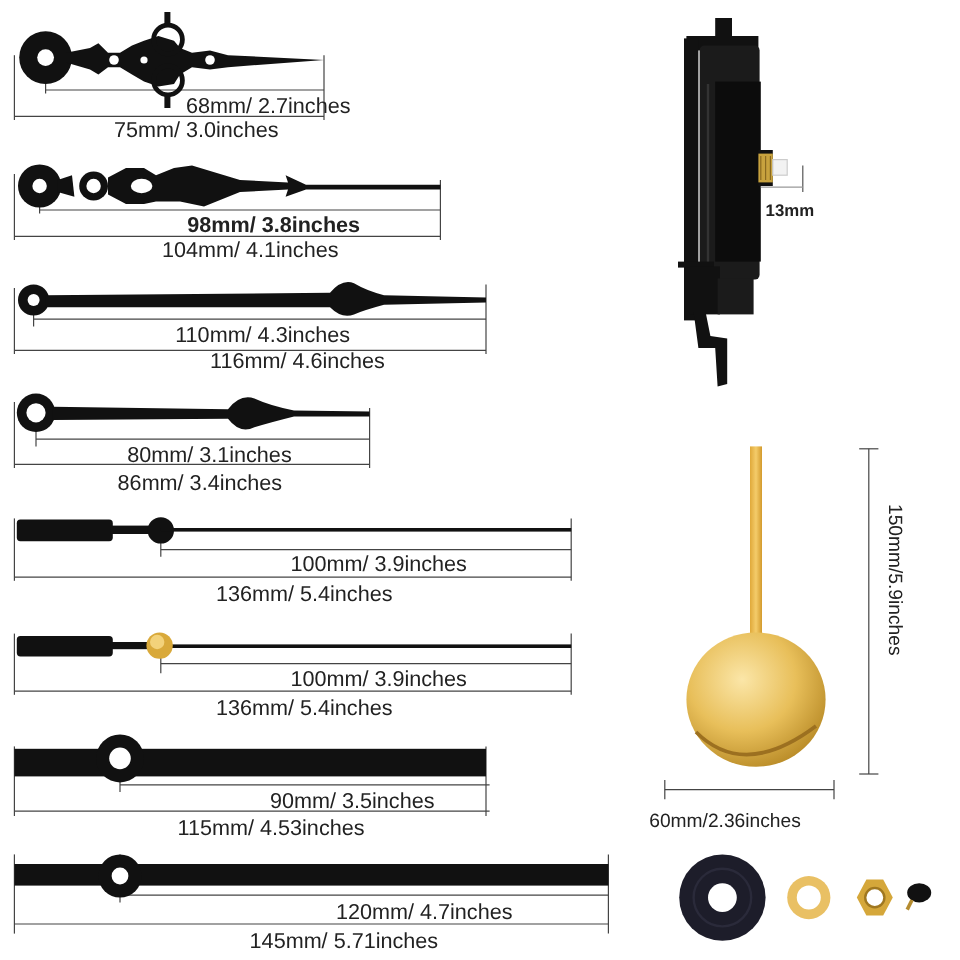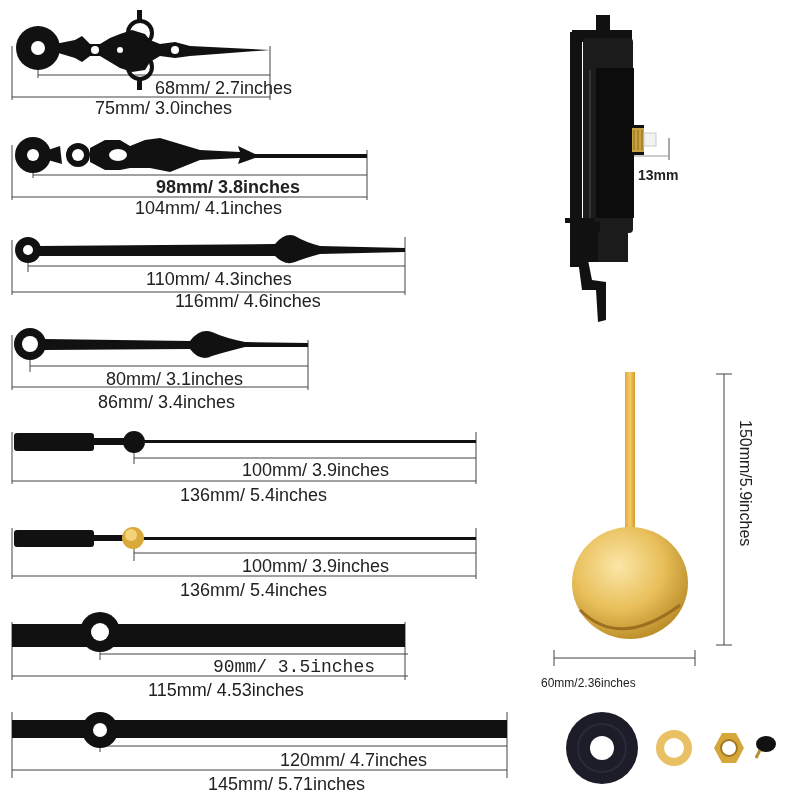--- a/index.html
+++ b/index.html
@@ -197,22 +197,22 @@
 
 <div class="lbl" style="left:106px;top:370px;">80mm/ 3.1inches</div>
 <div class="lbl" style="left:98px;top:393px;">86mm/ 3.4inches</div>
 
 <div class="lbl" style="left:242px;top:461px;">100mm/ 3.9inches</div>
 <div class="lbl" style="left:180px;top:486px;">136mm/ 5.4inches</div>
 
 <div class="lbl" style="left:242px;top:557px;">100mm/ 3.9inches</div>
 <div class="lbl" style="left:180px;top:581px;">136mm/ 5.4inches</div>
 
-<div class="lbl" style="left:213px;top:658px;font-family:Liberation Mono, monospace;">90mm/ 3.5inches</div>
+<div class="lbl" style="left:225px;top:658px;">90mm/ 3.5inches</div>
 <div class="lbl" style="left:148px;top:681px;text-align:right;">115mm/ 4.53inches</div>
 
 <div class="lbl" style="left:280px;top:751px;">120mm/ 4.7inches</div>
 <div class="lbl" style="left:208px;top:775px;">145mm/ 5.71inches</div>
 
 <div class="lbl lbl-sm" style="left:638px;top:168px;">13mm</div>
 
 <div class="lbl vert" style="left:753px;top:420px;font-size:16px;">150mm/5.9inches</div>
-<div class="lbl" style="left:541px;top:677px;font-size:12px;">60mm/2.36inches</div>
+<div class="lbl" style="left:541px;top:677px;font-size:16px;">60mm/2.36inches</div>
 
 </body></html>

